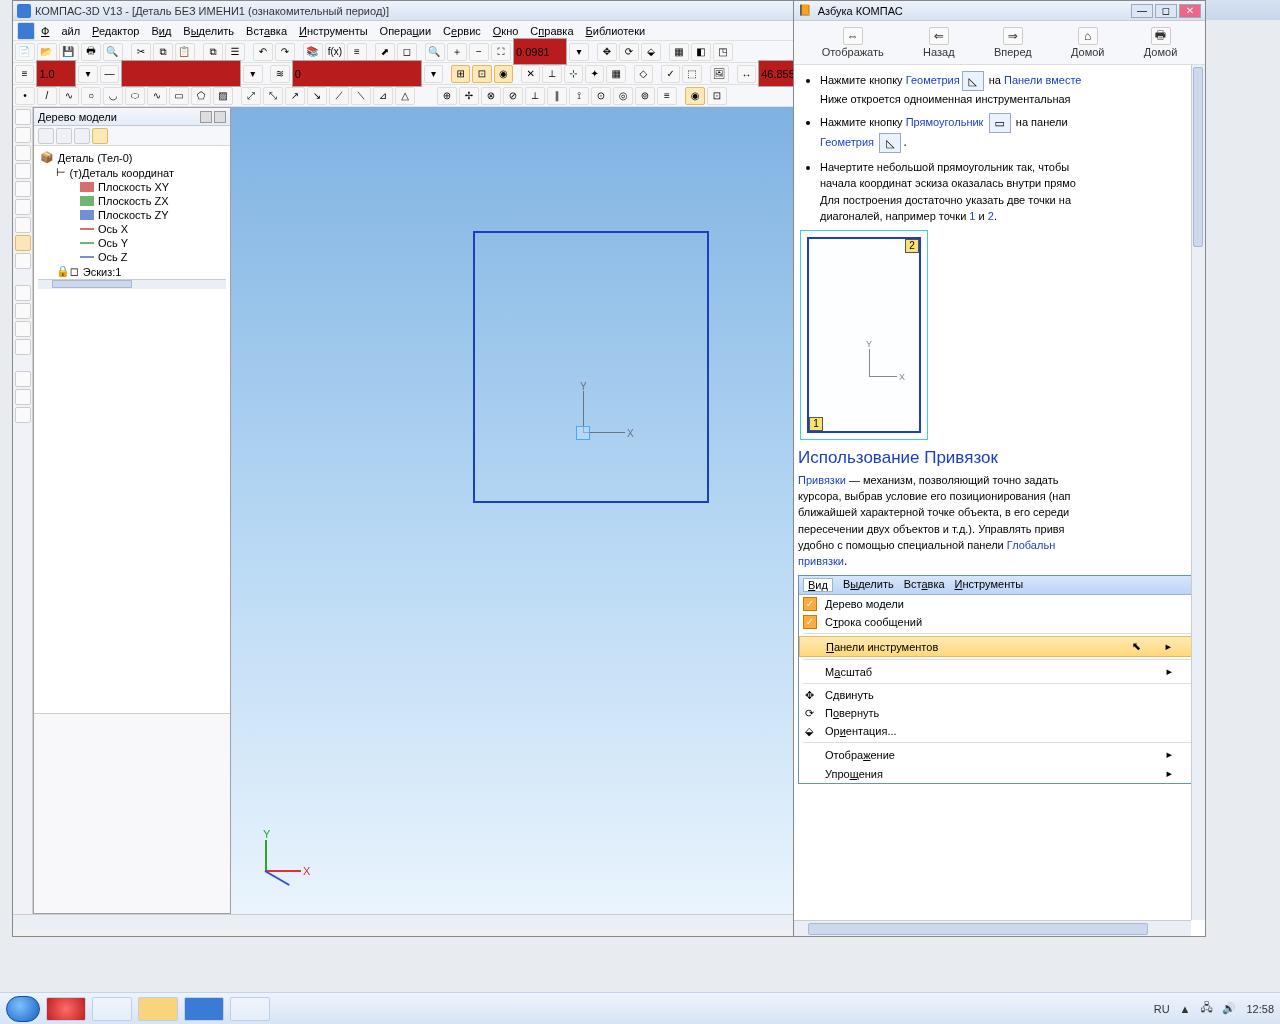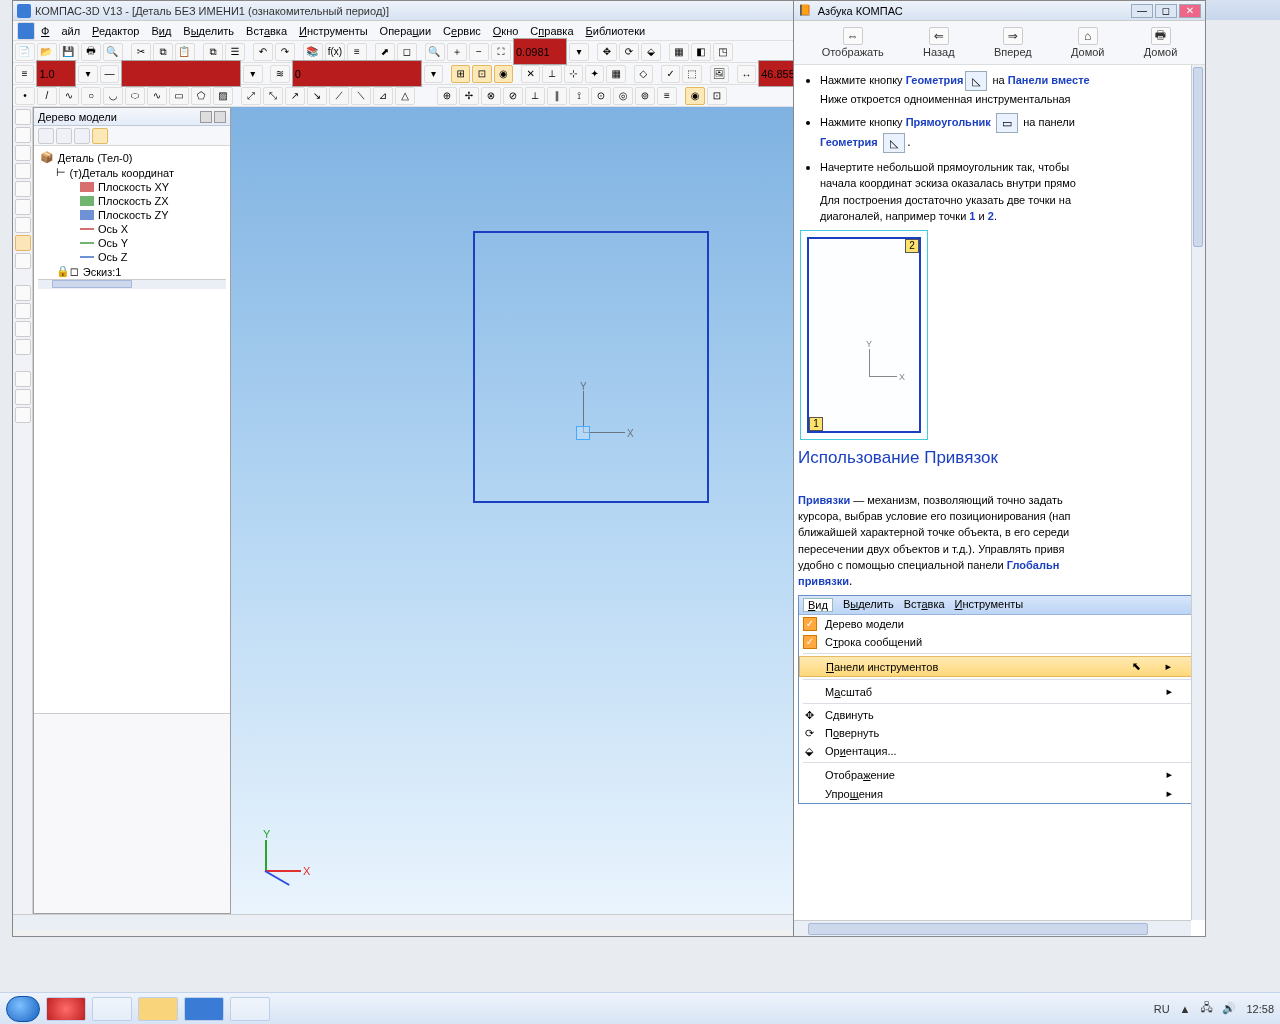--- a/index.html
+++ b/index.html
@@ -59,22 +59,22 @@
 .help-title { height:20px; background: linear-gradient(#eef3fa,#d6e2f2); display:flex; align-items:center; gap:6px; padding:0 4px; border-bottom:1px solid #ccc;}
 .help-title .win-btns{margin-left:auto;display:flex;gap:2px;}
 .winbtn{width:22px;height:14px;background:#dce6f5;border:1px solid #9ab;display:inline-block;text-align:center;line-height:12px;font-size:10px;cursor:pointer;}
 .winbtn.close{background:#e68;color:#fff;}
 .help-navbar{height:44px;background:#f5f7fb;border-bottom:1px solid #ddd;display:flex;justify-content:space-around;align-items:center;padding:2px 8px;}
 .navbtn{display:flex;flex-direction:column;align-items:center;gap:1px;cursor:pointer;color:#333;}
 .navbtn .ni{width:20px;height:18px;border:1px solid #ccc;background:#fafafa;border-radius:2px;display:flex;align-items:center;justify-content:center;font-size:12px;}
 .help-body{padding:6px 8px 6px 4px;overflow:hidden;height:calc(100% - 20px - 44px - 16px);font-size:12px;position:relative;}
 .help-body p, .help-body li{font-size:12px;line-height:1.35;margin-bottom:6px;}
 .help-body ul{padding-left:22px;list-style:disc;}
-.help-body b{color:#1a3fc0;font-weight:bold;}
-.help-body h3{color:#1a3fc0;font-size:17px;font-weight:normal;margin:8px 0 24px;}
+.help-body b{color:#1a3fc0;font-weight:normal;}
+.help-body h3{color:#1a3fc0;font-size:17px;font-weight:normal;margin:8px 0 4px;}
 .inline-icon{display:inline-block;width:22px;height:20px;border:1px solid #9ab;background:#eaf2ff;vertical-align:middle;margin:0 2px;font-size:11px;text-align:center;line-height:18px;}
 .help-img{width:128px;height:210px;border:1px solid #44ccdd;margin:4px 0 8px 2px;position:relative;background:#fcfeff;}
 .help-img .hr{position:absolute;left:6px;top:6px;right:6px;bottom:6px;border:2px solid #1a3fc0;}
 .help-img .b1{position:absolute;left:8px;bottom:8px;width:14px;height:14px;background:#ffe26b;border:1px solid #555;text-align:center;font-size:10px;}
 .help-img .b2{position:absolute;right:8px;top:8px;width:14px;height:14px;background:#ffe26b;border:1px solid #555;text-align:center;font-size:10px;}
 .help-img .ho{position:absolute;left:68px;bottom:62px;}
 .help-img .ho .oy{position:absolute;left:0;bottom:0;width:1px;height:28px;background:#888;}
 .help-img .ho .ox{position:absolute;left:0;bottom:0;height:1px;width:28px;background:#888;}
 .help-menu-ss{border:1px solid #6a8fc5;margin-top:4px;font-size:11px;background:#fff;}
 .ssmbar{background:linear-gradient(#d7e6fb,#bcd4f5);display:flex;padding:2px 4px;gap:10px;border-bottom:1px solid #9bb6dc;}

